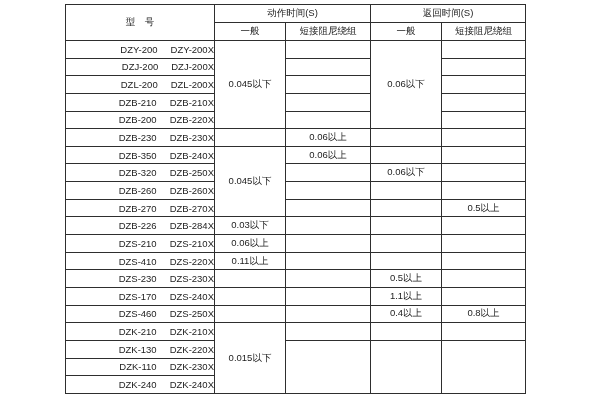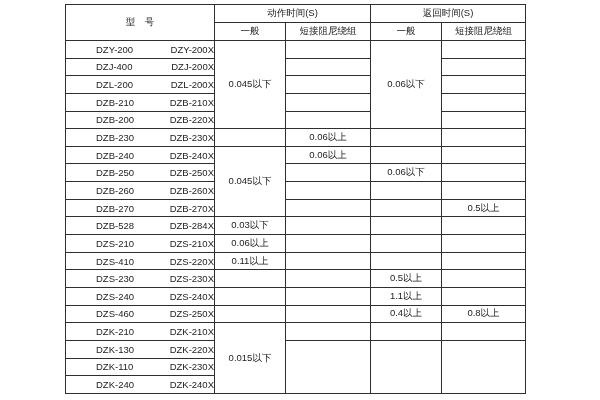--- a/index.html
+++ b/index.html
@@ -32,21 +32,21 @@
   .col-model   { width: 149px; }
   .col-ag      { width: 71px; }
   .col-ad      { width: 85px; }
   .col-rg      { width: 71px; }
   .col-rd      { width: 84px; }
   thead tr { height: 18px; }
   tbody tr { height: 17.65px; }
   td.model-cell { padding-left: 30px; }
   .model-pair {
     display: flex;
-    justify-content: space-between;
+    justify-content: flex-end;
     gap: 13px;
   }
   .model-pair span { display: inline-block; }
 </style>
 </head>
 <body>
 
 <table class="spec-table">
   <colgroup>
     <col class="col-model">
@@ -77,21 +77,21 @@
           </div>
         </td>
         <td rowspan="5">0.045以下</td>
         <td></td>
         <td rowspan="5">0.06以下</td>
         <td></td>
       </tr>
       <tr>
         <td class="model-cell">
           <div class="model-pair">
-            <span>DZJ-400</span>
+            <span>DZJ-200</span>
             <span>DZJ-200X</span>
           </div>
         </td>
         <td></td>
         <td></td>
       </tr>
       <tr>
         <td class="model-cell">
           <div class="model-pair">
             <span>DZL-200</span>
@@ -129,33 +129,33 @@
           </div>
         </td>
         <td></td>
         <td>0.06以上</td>
         <td></td>
         <td></td>
       </tr>
       <tr>
         <td class="model-cell">
           <div class="model-pair">
-            <span>DZB-240</span>
+            <span>DZB-350</span>
             <span>DZB-240X</span>
           </div>
         </td>
         <td rowspan="4">0.045以下</td>
         <td>0.06以上</td>
         <td></td>
         <td></td>
       </tr>
       <tr>
         <td class="model-cell">
           <div class="model-pair">
-            <span>DZB-250</span>
+            <span>DZB-320</span>
             <span>DZB-250X</span>
           </div>
         </td>
         <td></td>
         <td>0.06以下</td>
         <td></td>
       </tr>
       <tr>
         <td class="model-cell">
           <div class="model-pair">
@@ -174,21 +174,21 @@
             <span>DZB-270X</span>
           </div>
         </td>
         <td></td>
         <td></td>
         <td>0.5以上</td>
       </tr>
       <tr>
         <td class="model-cell">
           <div class="model-pair">
-            <span>DZB-528</span>
+            <span>DZB-226</span>
             <span>DZB-284X</span>
           </div>
         </td>
         <td>0.03以下</td>
         <td></td>
         <td></td>
         <td></td>
       </tr>
       <tr>
         <td class="model-cell">
@@ -222,21 +222,21 @@
           </div>
         </td>
         <td></td>
         <td></td>
         <td>0.5以上</td>
         <td></td>
       </tr>
       <tr>
         <td class="model-cell">
           <div class="model-pair">
-            <span>DZS-240</span>
+            <span>DZS-170</span>
             <span>DZS-240X</span>
           </div>
         </td>
         <td></td>
         <td></td>
         <td>1.1以上</td>
         <td></td>
       </tr>
       <tr>
         <td class="model-cell">

